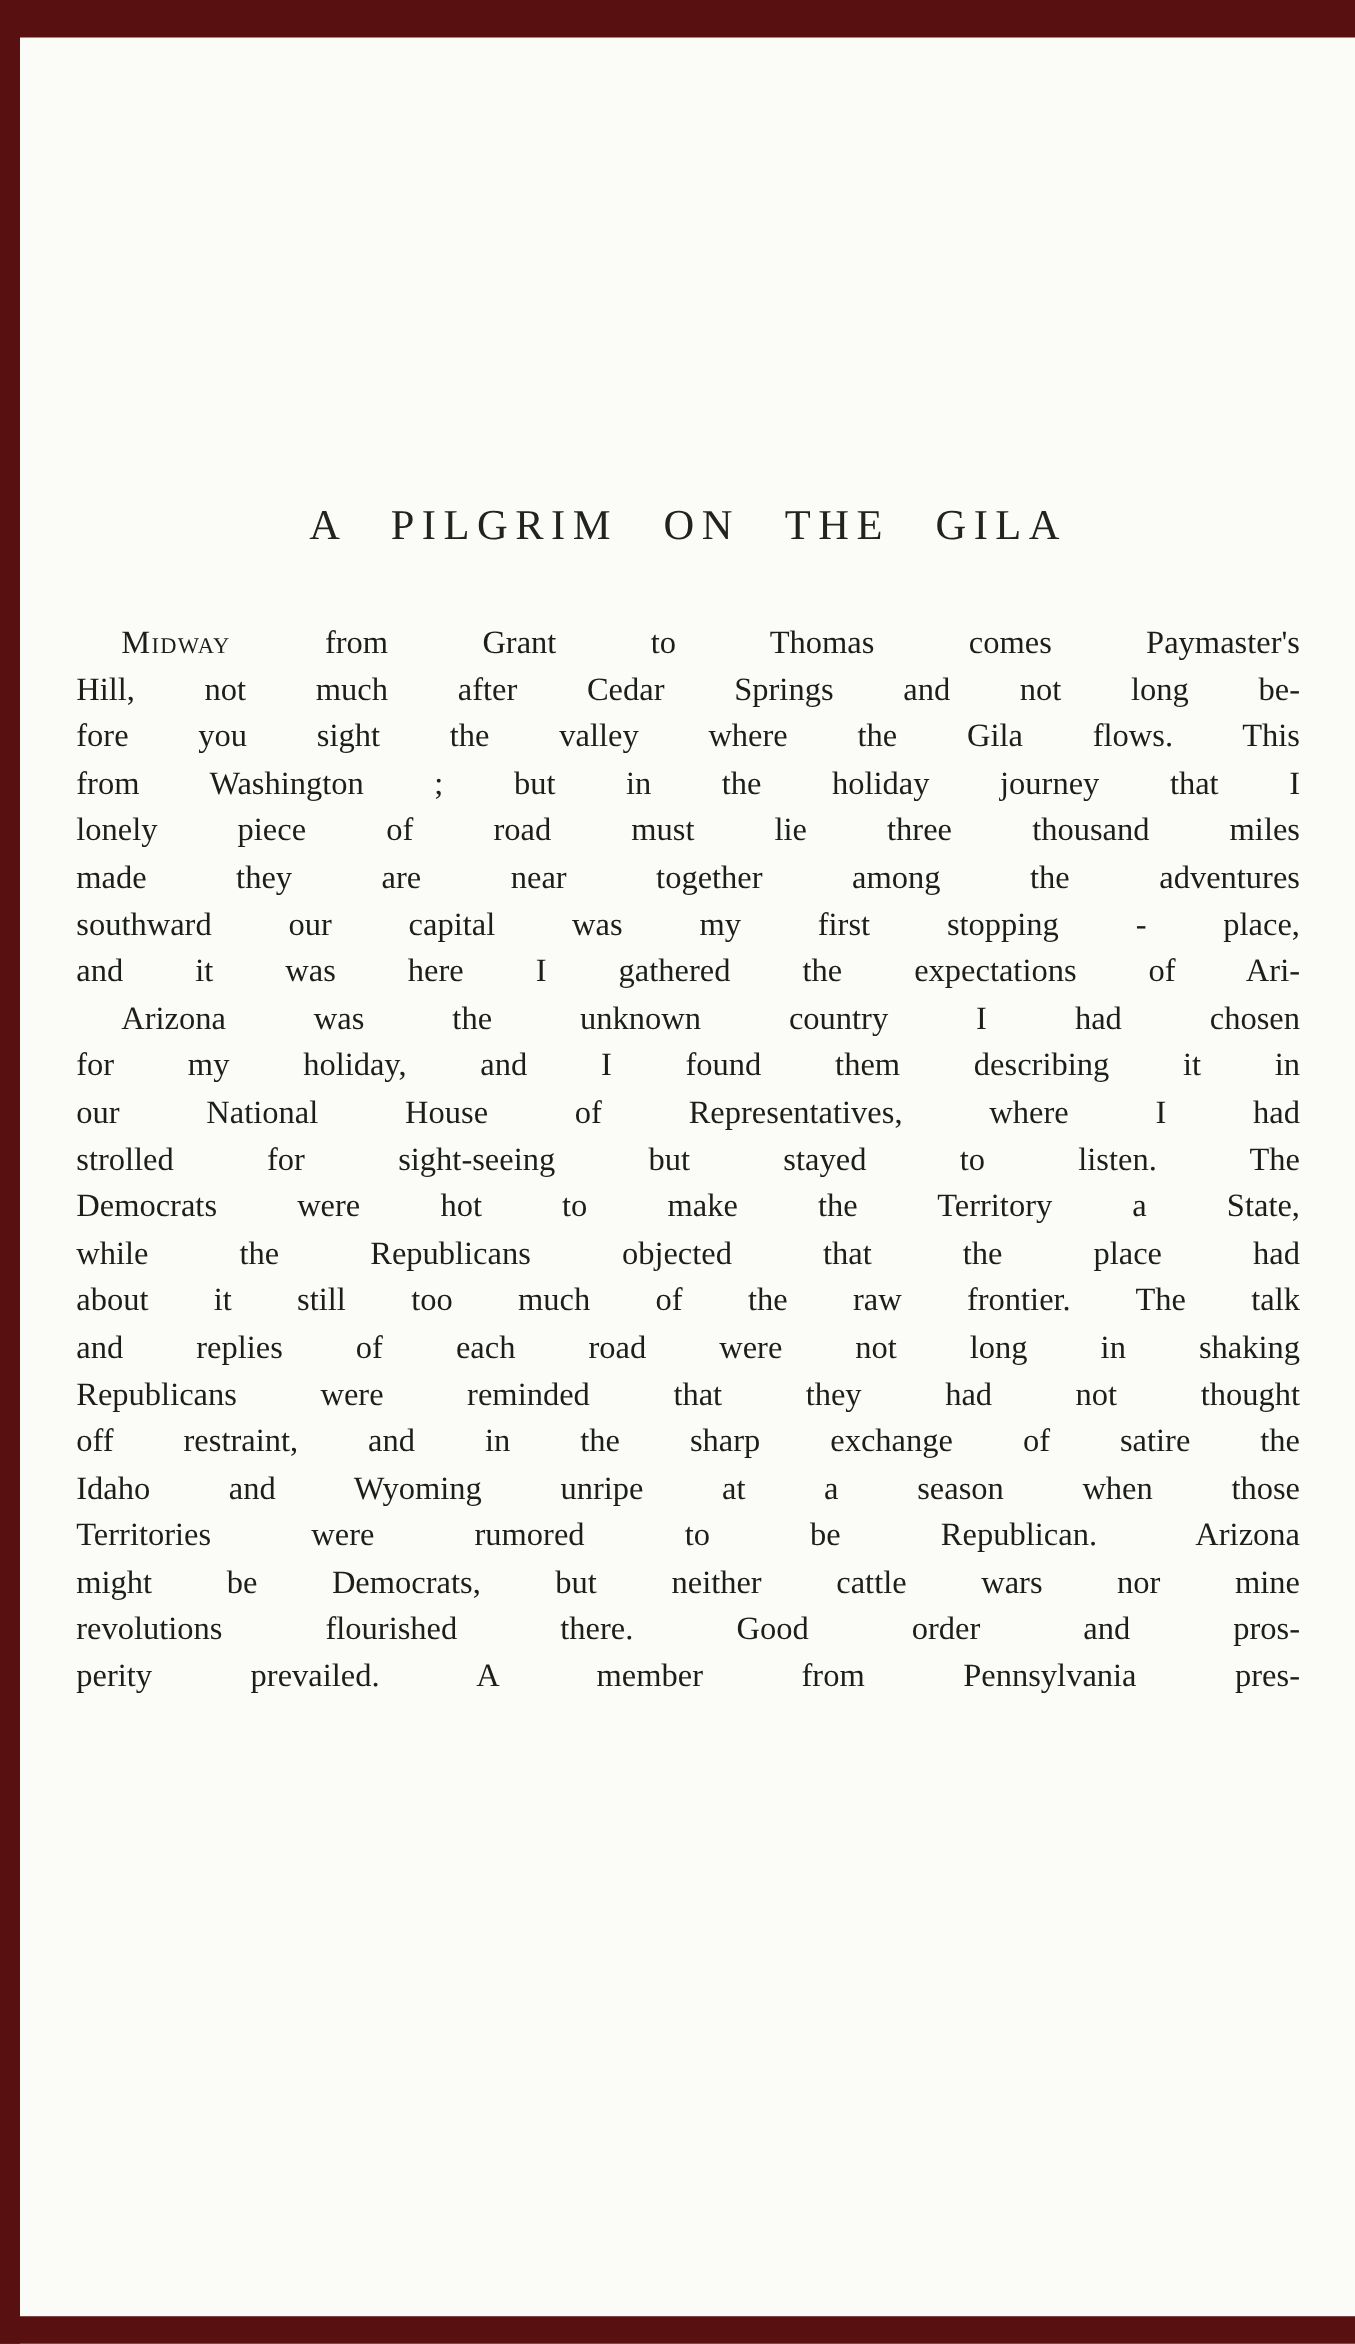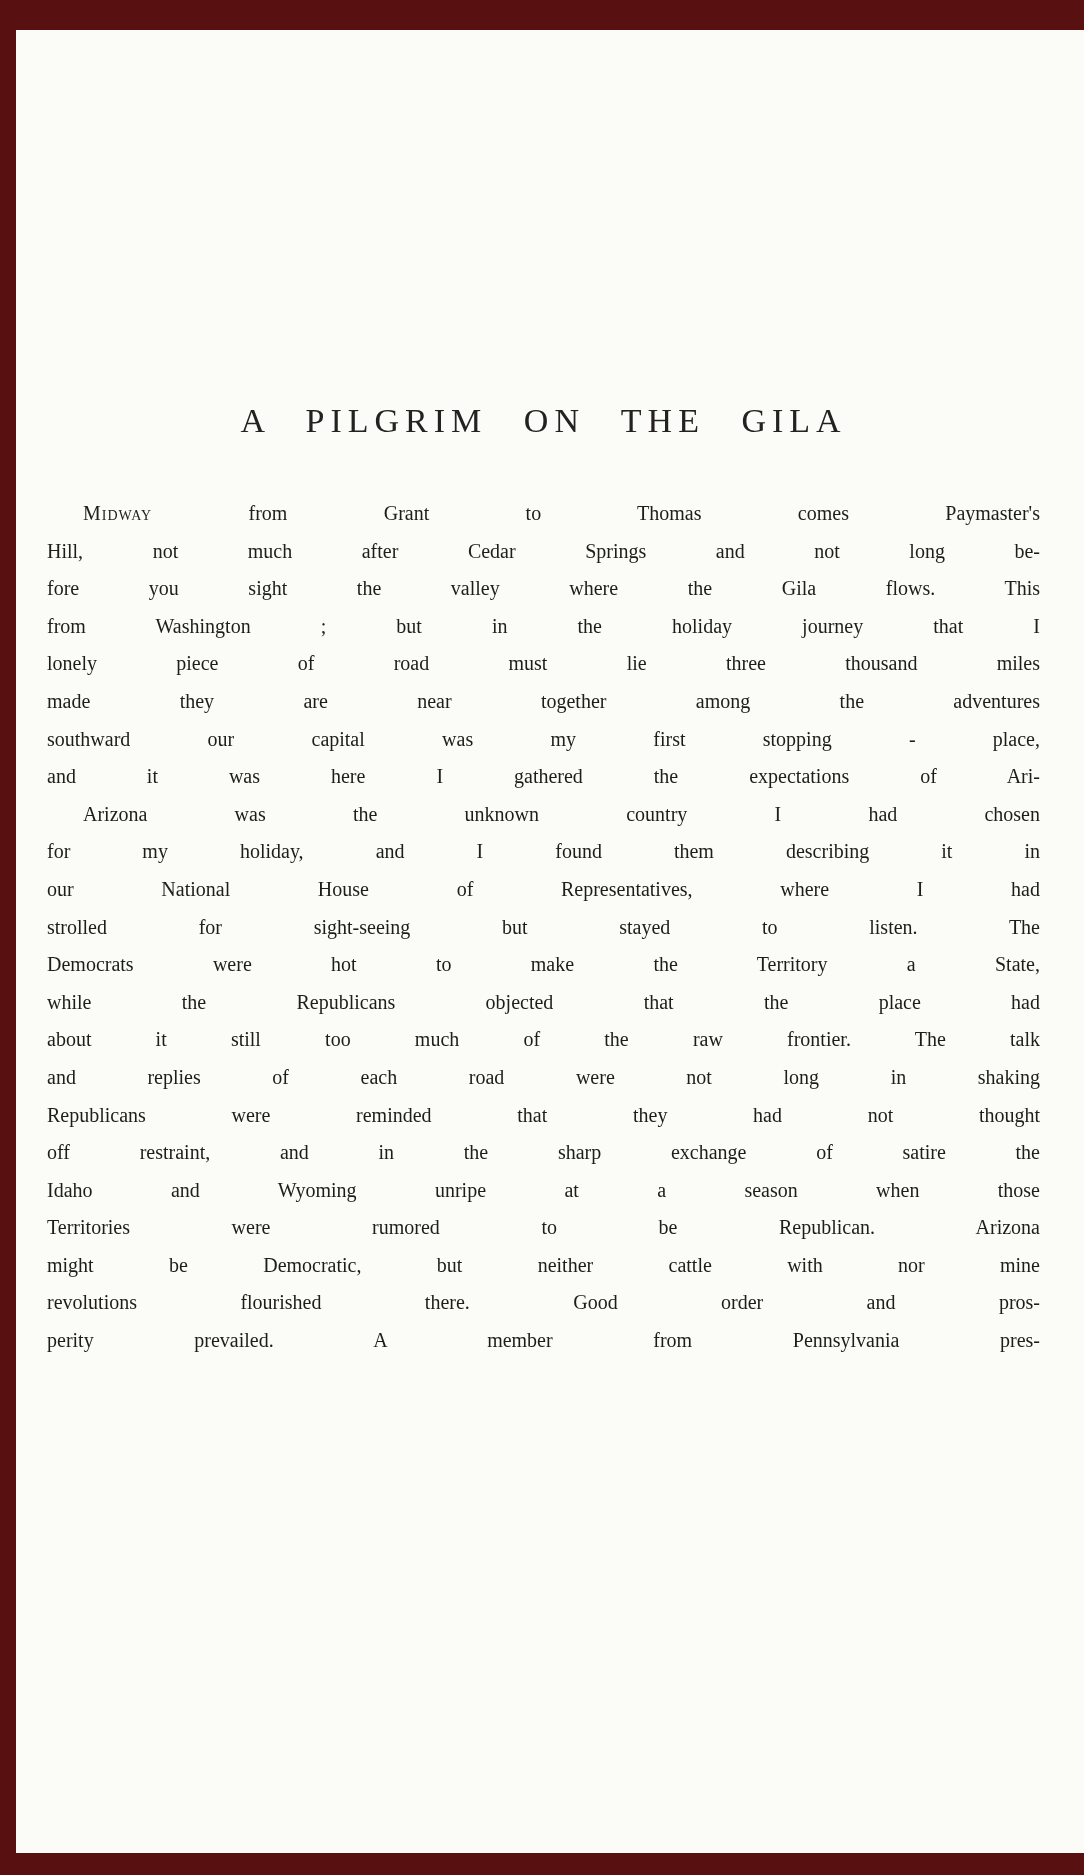--- a/index.html
+++ b/index.html
@@ -12,36 +12,36 @@
     font-family: "Liberation Serif", serif;
     color: var(--ink, #1e1d1a);
   }
   .edge { position: absolute; background: var(--edge, #581010); }
   .edge-top    { top: 0; left: 0; width: 100%; height: 30px; }
   .edge-left   { top: 0; left: 0; width: 16px; height: 100%; }
   .edge-bottom { bottom: 0; left: 0; width: 100%; height: 22px; }
 
   .content {
     position: absolute;
-    left: 47px;
+    left: 61px;
     right: 44px;
     top: 0;
   }
   .title {
     margin-top: 402px;
     text-align: center;
     font-size: 34px;
     letter-spacing: 6px;
     word-spacing: 22px;
     font-weight: 400;
     color: #232220;
   }
   .text-block {
     margin-top: 55px;
-    font-size: 20px;
+    font-size: 26px;
     line-height: 37.6px;
   }
   .line {
     text-align: justify;
     text-align-last: justify;
   }
   .line.end {
     text-align-last: left;
   }
   .line.indent {
@@ -75,17 +75,17 @@
       <div class="line">our National House of Representatives, where I had</div>
       <div class="line">strolled for sight-seeing but stayed to listen. The</div>
       <div class="line">Democrats were hot to make the Territory a State,</div>
       <div class="line">while the Republicans objected that the place had</div>
       <div class="line">about it still too much of the raw frontier. The talk</div>
       <div class="line">and replies of each road were not long in shaking</div>
       <div class="line">Republicans were reminded that they had not thought</div>
       <div class="line">off restraint, and in the sharp exchange of satire the</div>
       <div class="line">Idaho and Wyoming unripe at a season when those</div>
       <div class="line">Territories were rumored to be Republican. Arizona</div>
-      <div class="line">might be Democratic, but neither cattle with nor mine</div>
+      <div class="line">might be Democrats, but neither cattle wars nor mine</div>
       <div class="line">revolutions flourished there. Good order and pros-</div>
       <div class="line">perity prevailed. A member from Pennsylvania pres-</div>
     </div>
 </div>
 
 </body></html>

